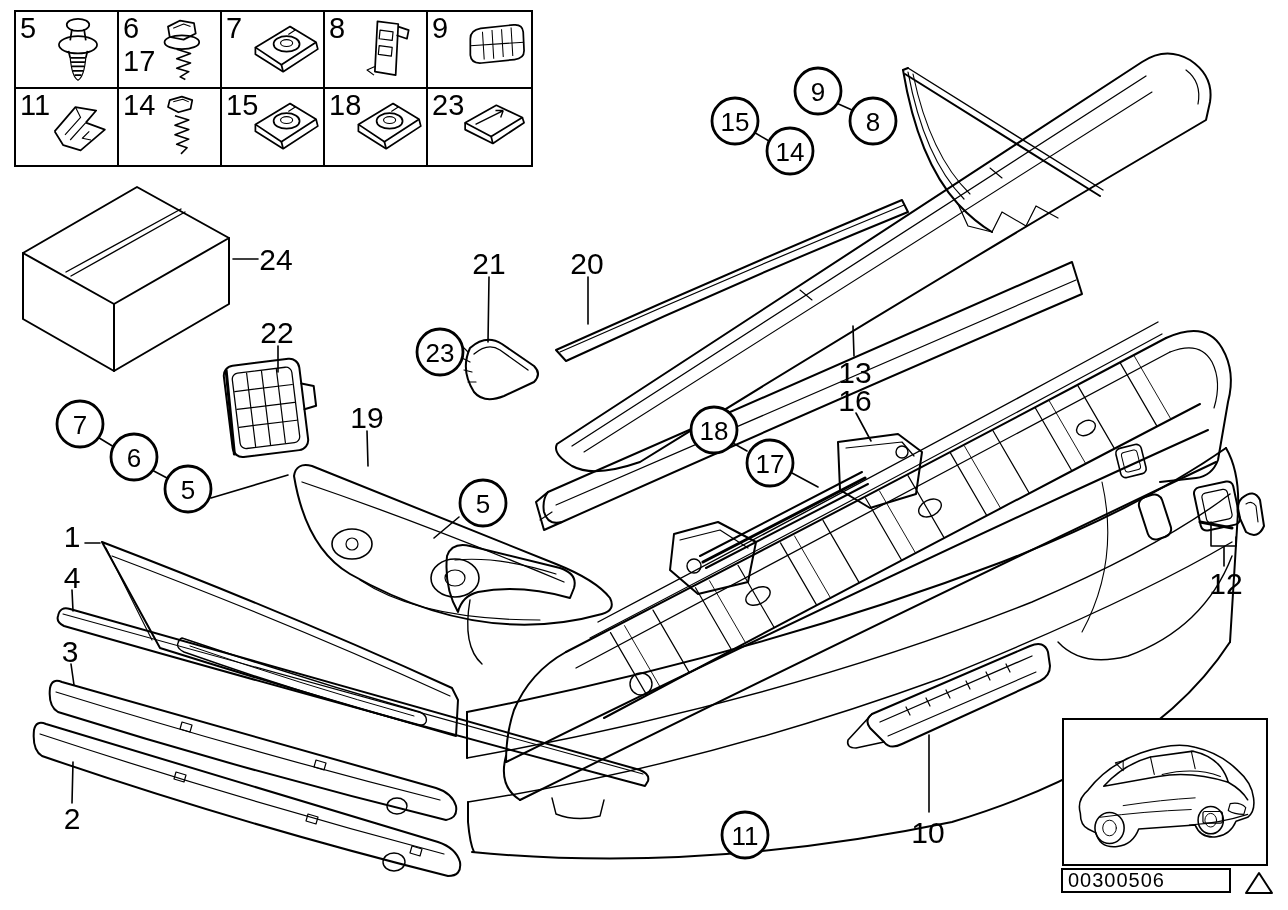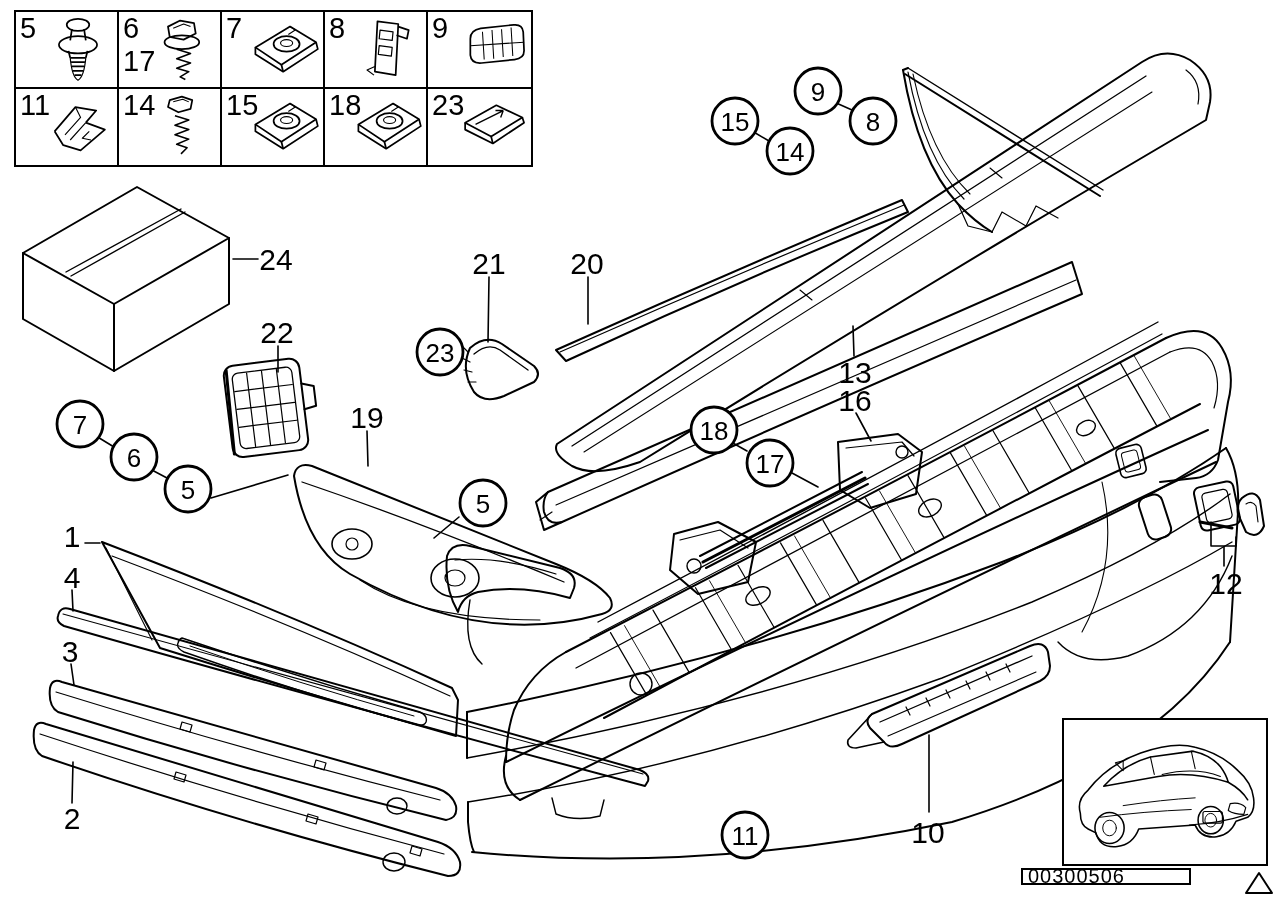--- a/index.html
+++ b/index.html
@@ -17,21 +17,21 @@
   .hw-cell:nth-child(5n){border-right:none;}
   .hw-cell:nth-child(n+6){border-bottom:none;}
   .hw-labels{position:absolute;left:4px;top:0px;display:flex;flex-direction:column;line-height:33px;}
   .hw-num{font-size:29px;}
   .hw-icon{position:absolute;right:0px;top:4px;width:78px;height:68px;}
 
   
   .car-box{position:absolute;left:1062px;top:718px;width:206px;height:148px;
     border:2px solid #000;box-sizing:border-box;background:#fff;}
   .car-box svg{width:100%;height:100%;}
-  .doc-box{position:absolute;left:1021px;top:868px;width:170px;height:17px;
+  .doc-box{position:absolute;left:1061px;top:868px;width:170px;height:25px;
     border:2px solid #000;box-sizing:border-box;background:#fff;
     display:flex;align-items:center;}
   .doc-box span{font-size:20px;padding-left:5px;letter-spacing:1px;}
   .warn{position:absolute;left:1244px;top:871px;width:30px;height:24px;}
 </style>
 </head>
 <body>
 
 <svg width="0" height="0" style="position:absolute" aria-hidden="true">
   <defs>

